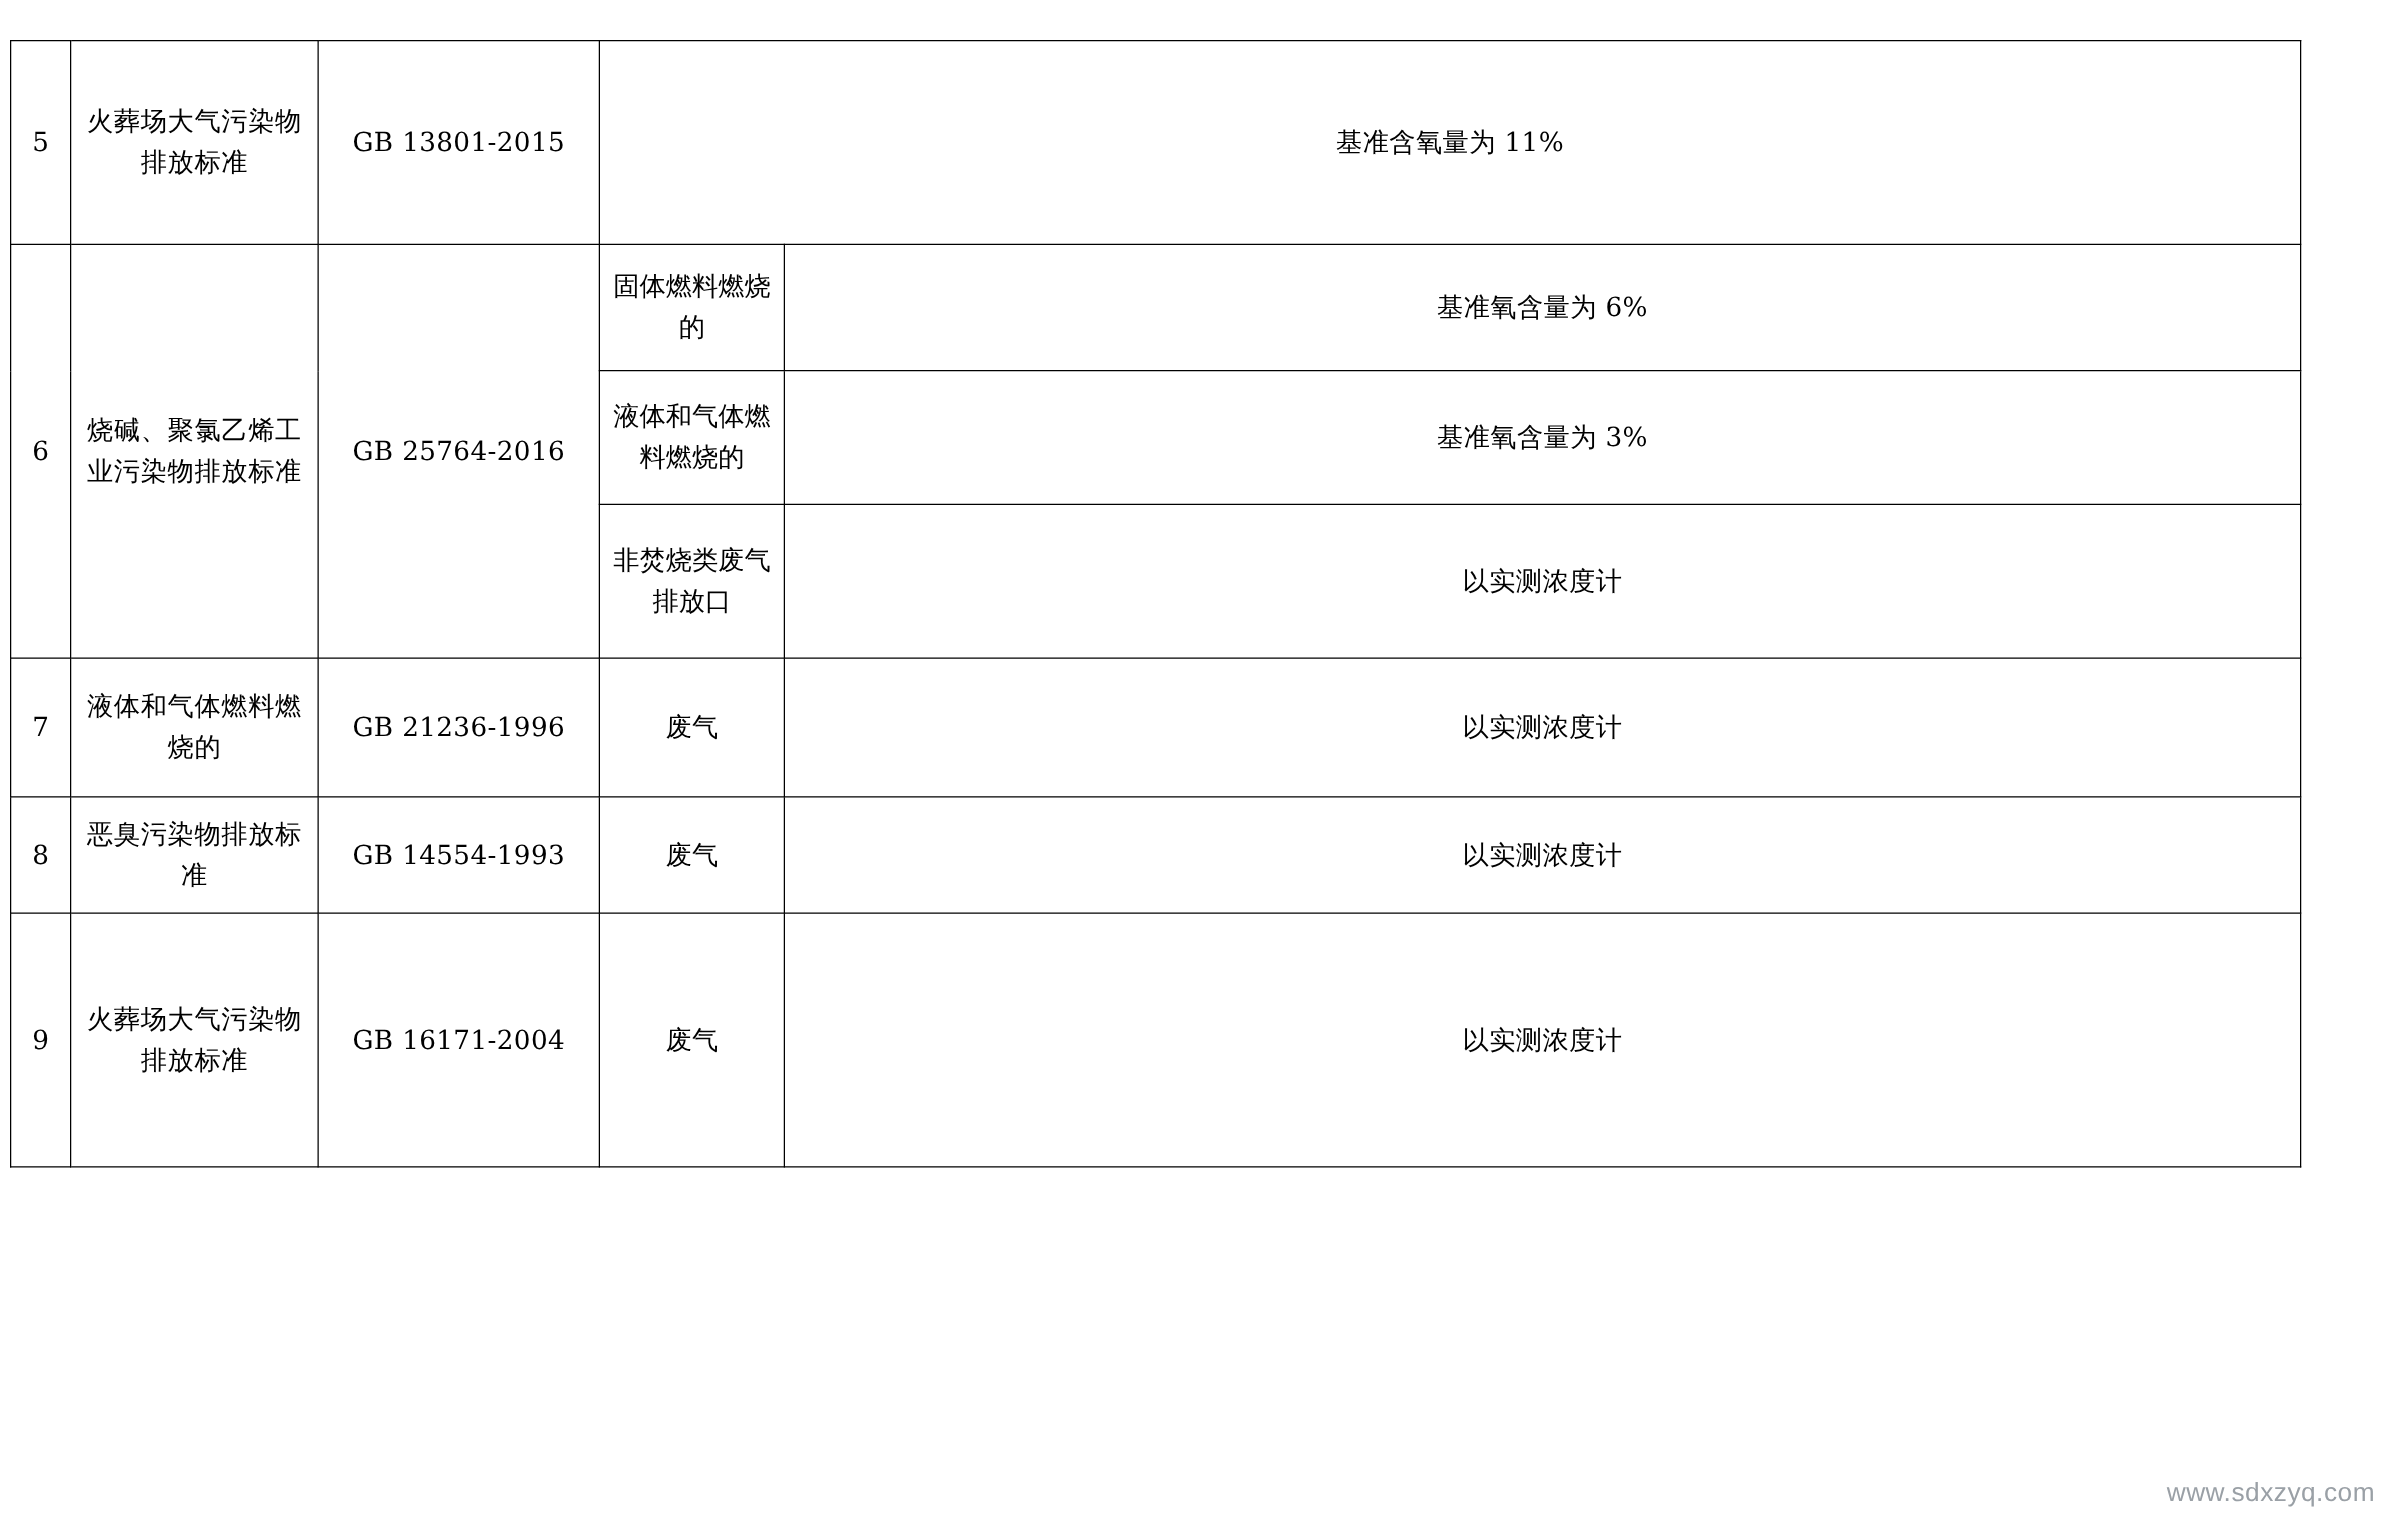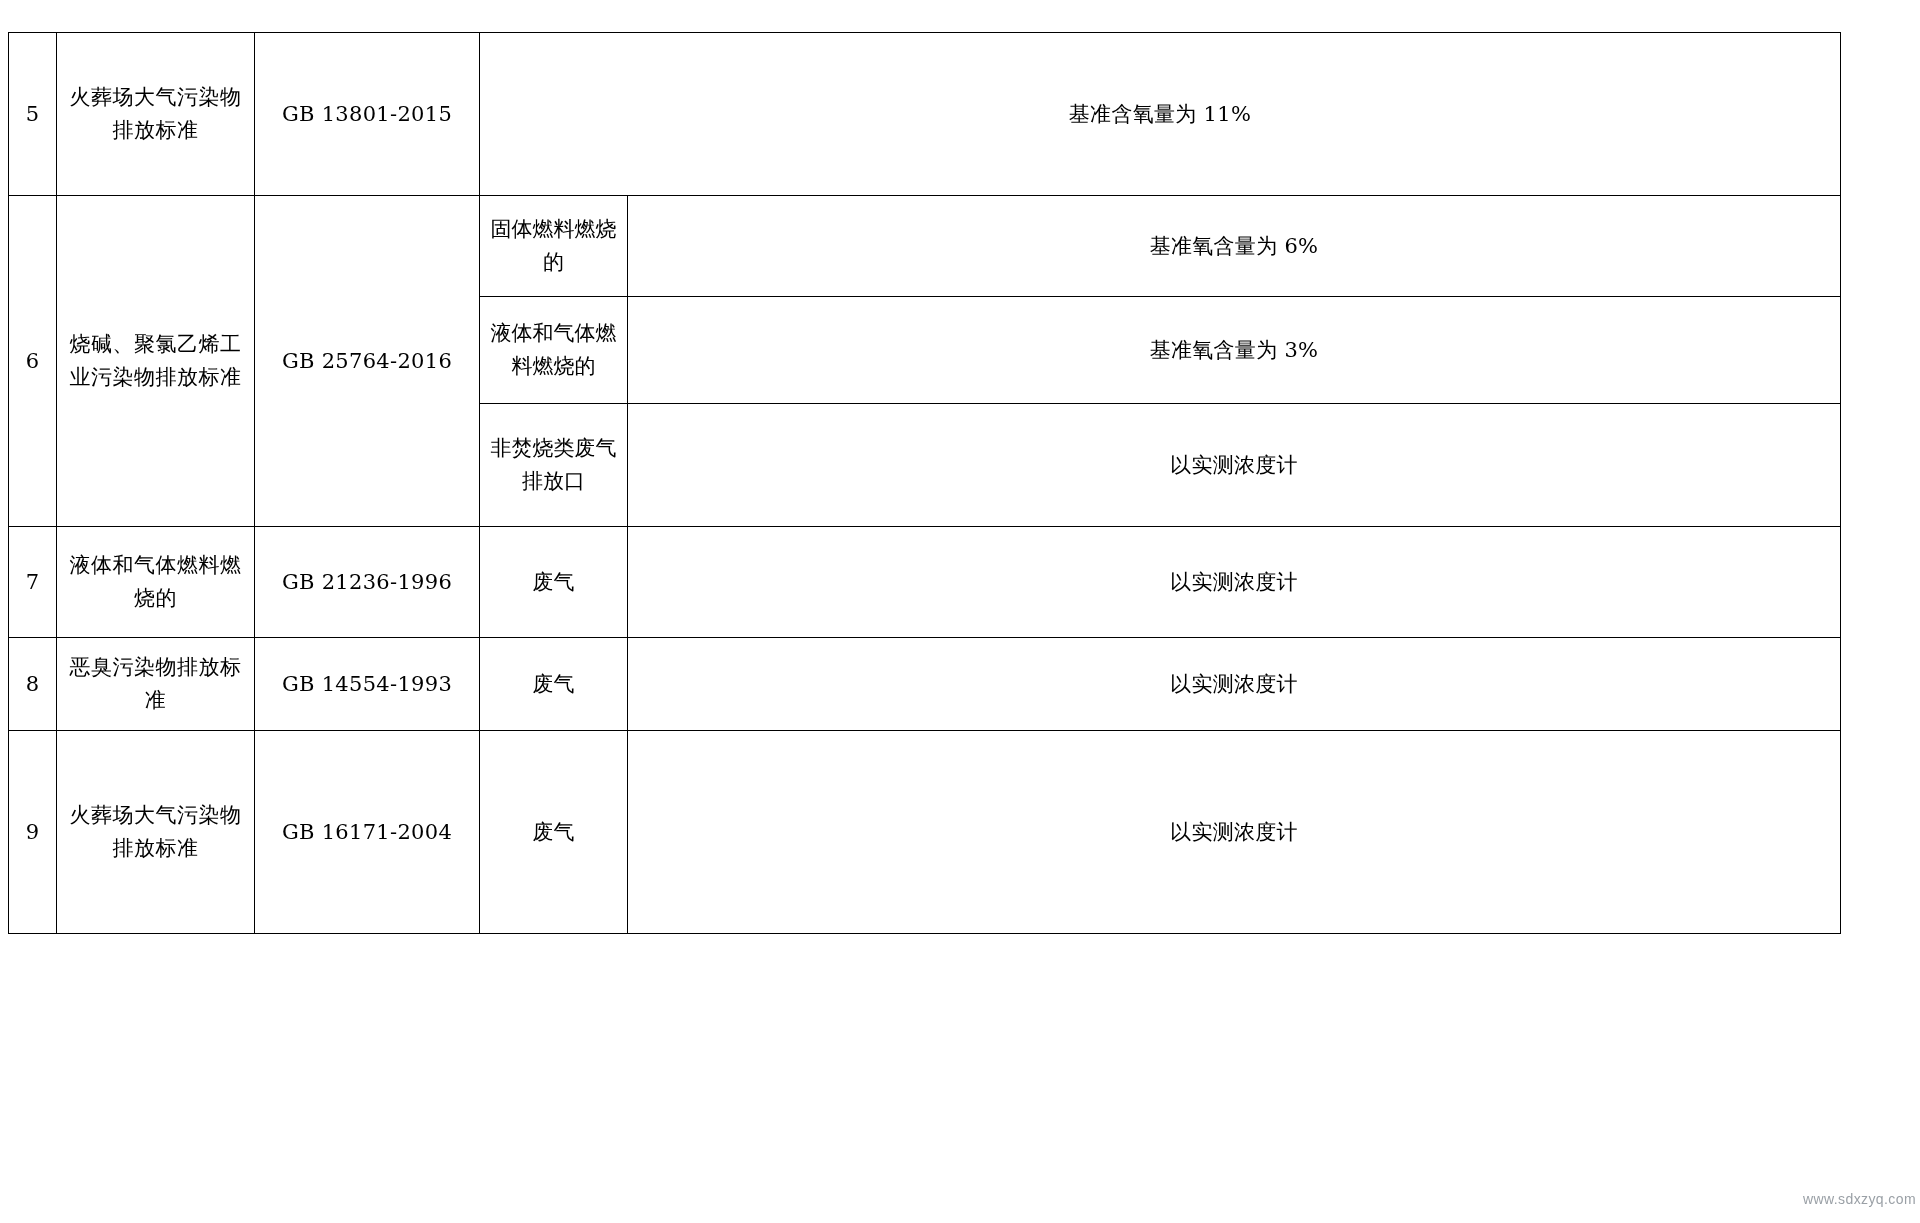--- a/index.html
+++ b/index.html
@@ -53,24 +53,24 @@
   .r5 td  { height: 150px; }
   .r6a td { height: 88px; }
   .r6b td { height: 94px; }
   .r6c td { height: 110px; }
   .r7 td  { height: 98px; }
   .r8 td  { height: 80px; }
   .r9 td  { height: 190px; }
 
   .watermark {
     position: absolute;
-    right: 4px;
+    right: 20px;
     bottom: 16px;
     font-family: "Liberation Sans", sans-serif;
-    font-size: 14px;
+    font-size: 21px;
     color: #9aa0a6;
     letter-spacing: 0.4px;
   }
 </style>
 </head>
 <body>
 
 <div class="page">
 
   <table class="std-table">

